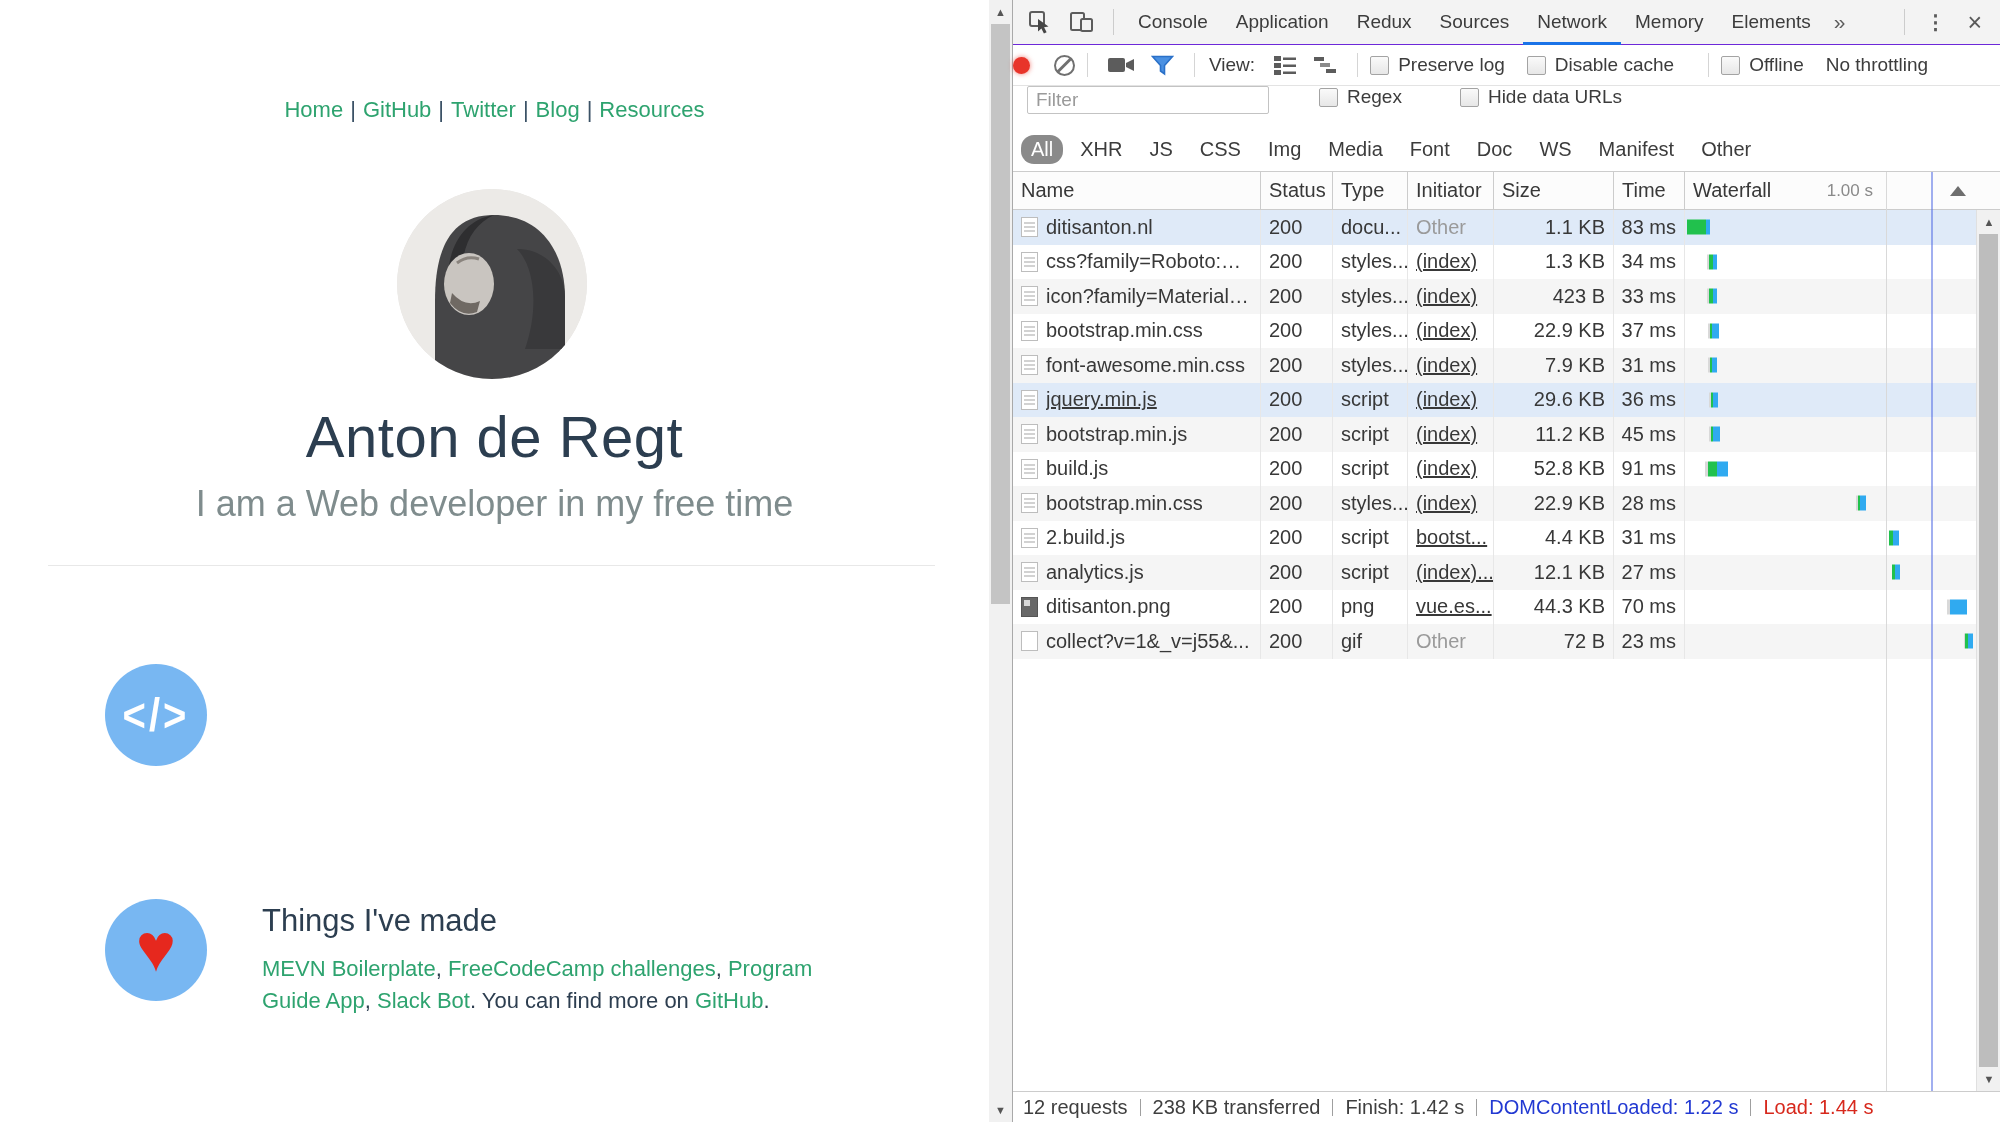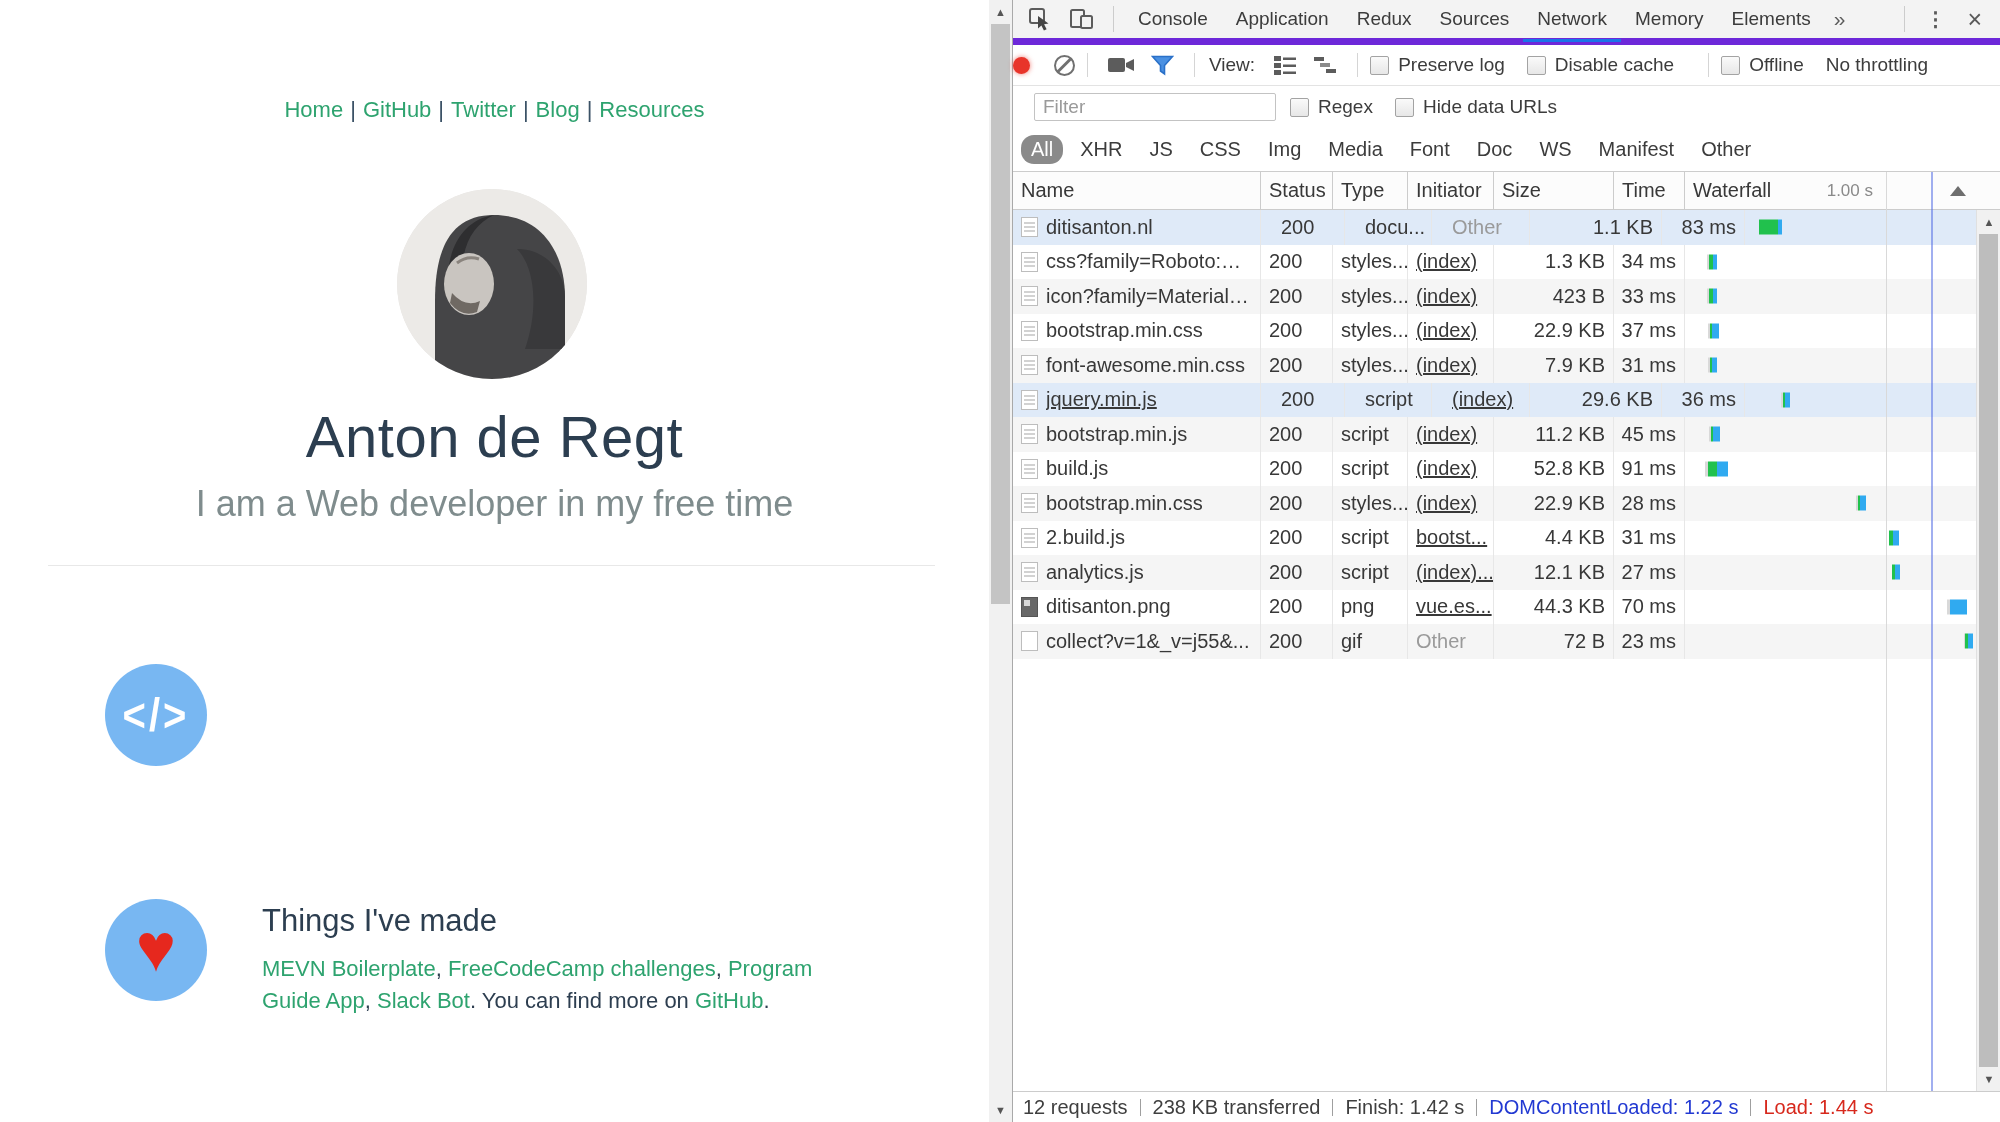--- a/index.html
+++ b/index.html
@@ -35,21 +35,21 @@
             color:#555;font-size:11px;}
   .sb-up{top:0;} .sb-down{bottom:0;}
 
   
   .devtools{position:absolute;left:1012px;top:0;width:988px;height:1122px;background:#fff;
             border-left:1px solid #a9a9a9;box-sizing:border-box;color:#3c3c3c;font-size:20px;}
   .vdiv{width:1px;height:24px;background:#d5d5d5;margin:0 12px;flex:none;}
 
   
   .dt-tabbar{position:absolute;top:0;left:0;right:0;height:45px;background:#f3f3f3;
-             border-bottom:7px solid #6d28d9;display:flex;align-items:center;padding-left:14px;box-sizing:border-box;}
+             border-bottom:1px solid #6d28d9;display:flex;align-items:center;padding-left:14px;box-sizing:border-box;}
   .ticon{width:26px;height:24px;margin-right:16px;display:flex;align-items:center;justify-content:center;flex:none;}
   .dt-tabbar .tabdiv{width:1px;height:26px;background:#ccc;margin:0 10px 0 2px;flex:none;}
   .tab{height:45px;display:flex;align-items:center;padding:0 14px;font-size:19px;color:#3c3c3c;flex:none;box-sizing:border-box;}
   .tab.active{box-shadow:inset 0 -3px 0 #1a73e8;}
   .tab-extra{font-size:21px;color:#5a5a5a;padding:0 9px;flex:none;}
   .tab-right{margin-left:auto;display:flex;align-items:center;padding-right:6px;}
   .dots-icon{font-size:20px;font-weight:700;color:#5a5a5a;padding:0 10px;}
   .close-icon{font-size:25px;color:#5a5a5a;padding:0 12px;}
 
   
@@ -60,22 +60,22 @@
   .clear-ic{width:17px;height:17px;border:2.5px solid #707070;border-radius:50%;position:relative;flex:none;}
   .clear-ic::after{content:'';position:absolute;left:-1px;top:7px;width:18px;height:2.5px;background:#707070;transform:rotate(-45deg);}
   .tool-ic{display:flex;align-items:center;justify-content:center;flex:none;margin:0 8px;}
   .view-label{margin:0 10px 0 2px;font-size:19px;}
   .cbgroup{display:flex;align-items:center;margin-right:22px;flex:none;}
   .cb{width:17px;height:17px;border:1px solid #a3a3a3;border-radius:2px;background:linear-gradient(#fafafa,#e7e7e7);margin-right:9px;flex:none;}
   .cbl{font-size:19px;color:#3c3c3c;white-space:nowrap;}
   .throttle{font-size:19px;color:#3c3c3c;white-space:nowrap;}
 
   
-  .dt-filterrow{position:absolute;top:86px;left:0;right:0;height:42px;display:flex;align-items:center;
-                padding-left:21px;box-sizing:border-box;background:#fff;}
+  .dt-filterrow{position:absolute;top:86px;left:0;right:0;height:42px;display:flex;align-items:flex-start;
+                padding-left:14px;box-sizing:border-box;background:#fff;gap:36px;}
   .filter-input{width:224px;height:26px;border:1px solid #c3c3c3;border-radius:2px;padding:0 8px;
                 font-size:19px;color:#444;font-family:"Liberation Sans",sans-serif;outline:none;margin-right:14px;}
   .filter-input::placeholder{color:#9a9a9a;}
 
   
   .dt-pills{position:absolute;top:128px;left:0;right:0;height:44px;display:flex;align-items:center;
             padding-left:8px;border-bottom:1px solid #ccc;background:#fff;box-sizing:border-box;}
   .pill{padding:3px 10px;margin-right:7px;font-size:20px;color:#3c3c3c;border-radius:13px;flex:none;}
   .pill.active{background:#8a8a8a;color:#fff;}
 
@@ -85,21 +85,21 @@
   .th{box-sizing:border-box;border-right:1px solid #ccc;display:flex;align-items:center;padding:0 8px;font-size:20px;color:#383838;}
   .c-name{width:248px;flex:none;} .c-status{width:72px;flex:none;} .c-type{width:75px;flex:none;}
   .c-init{width:86px;flex:none;} .c-size{width:120px;flex:none;justify-content:flex-end;}
   .c-time{width:71px;flex:none;justify-content:flex-end;} .c-wf{flex:1;border-right:none;position:relative;}
   .th.c-size,.th.c-time{justify-content:flex-start;}
   .wf-marker{position:absolute;left:130px;width:58px;text-align:right;font-size:17px;color:#8a8a8a;top:9px;}
   .sort-tri{position:absolute;right:34px;top:14px;width:0;height:0;border-left:8px solid transparent;
             border-right:8px solid transparent;border-bottom:10px solid #6e6e6e;}
   .dt-rows{position:relative;}
   .row{display:flex;height:34.5px;box-sizing:border-box;background:#fff;}
-  .row.stripe{background:#f5f5f5;} .row.hl{background:#dfeaf8;gap:12px;}
+  .row.stripe{background:#f5f5f5;} .row.hl{background:#dfeaf8;}
   .cell{box-sizing:border-box;border-right:1px solid #e7e7e7;display:flex;align-items:center;padding:0 8px;
         font-size:20px;color:#383838;white-space:nowrap;overflow:hidden;}
   .cell.c-wf{padding:0;}
   .nm{overflow:hidden;text-overflow:ellipsis;}
   .und{text-decoration:underline;}
   .muted{color:#9a9a9a;}
   .ficon{width:17px;height:20px;margin-right:8px;flex:none;border:1px solid #bdbdbd;background:#fff;position:relative;box-sizing:border-box;}
   .ficon.doc::before{content:'';position:absolute;left:2px;right:2px;top:4px;height:2px;background:#d2d2d2;
                      box-shadow:0 4px 0 #d2d2d2,0 8px 0 #d2d2d2;}
   .ficon.img{background:#686868;border-color:#555;}

